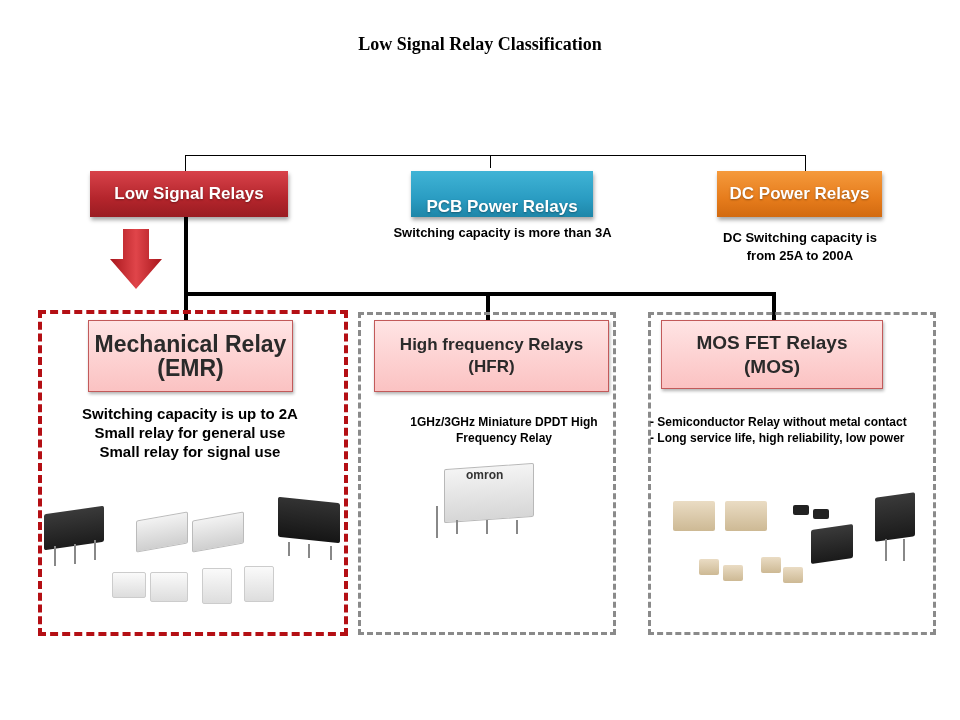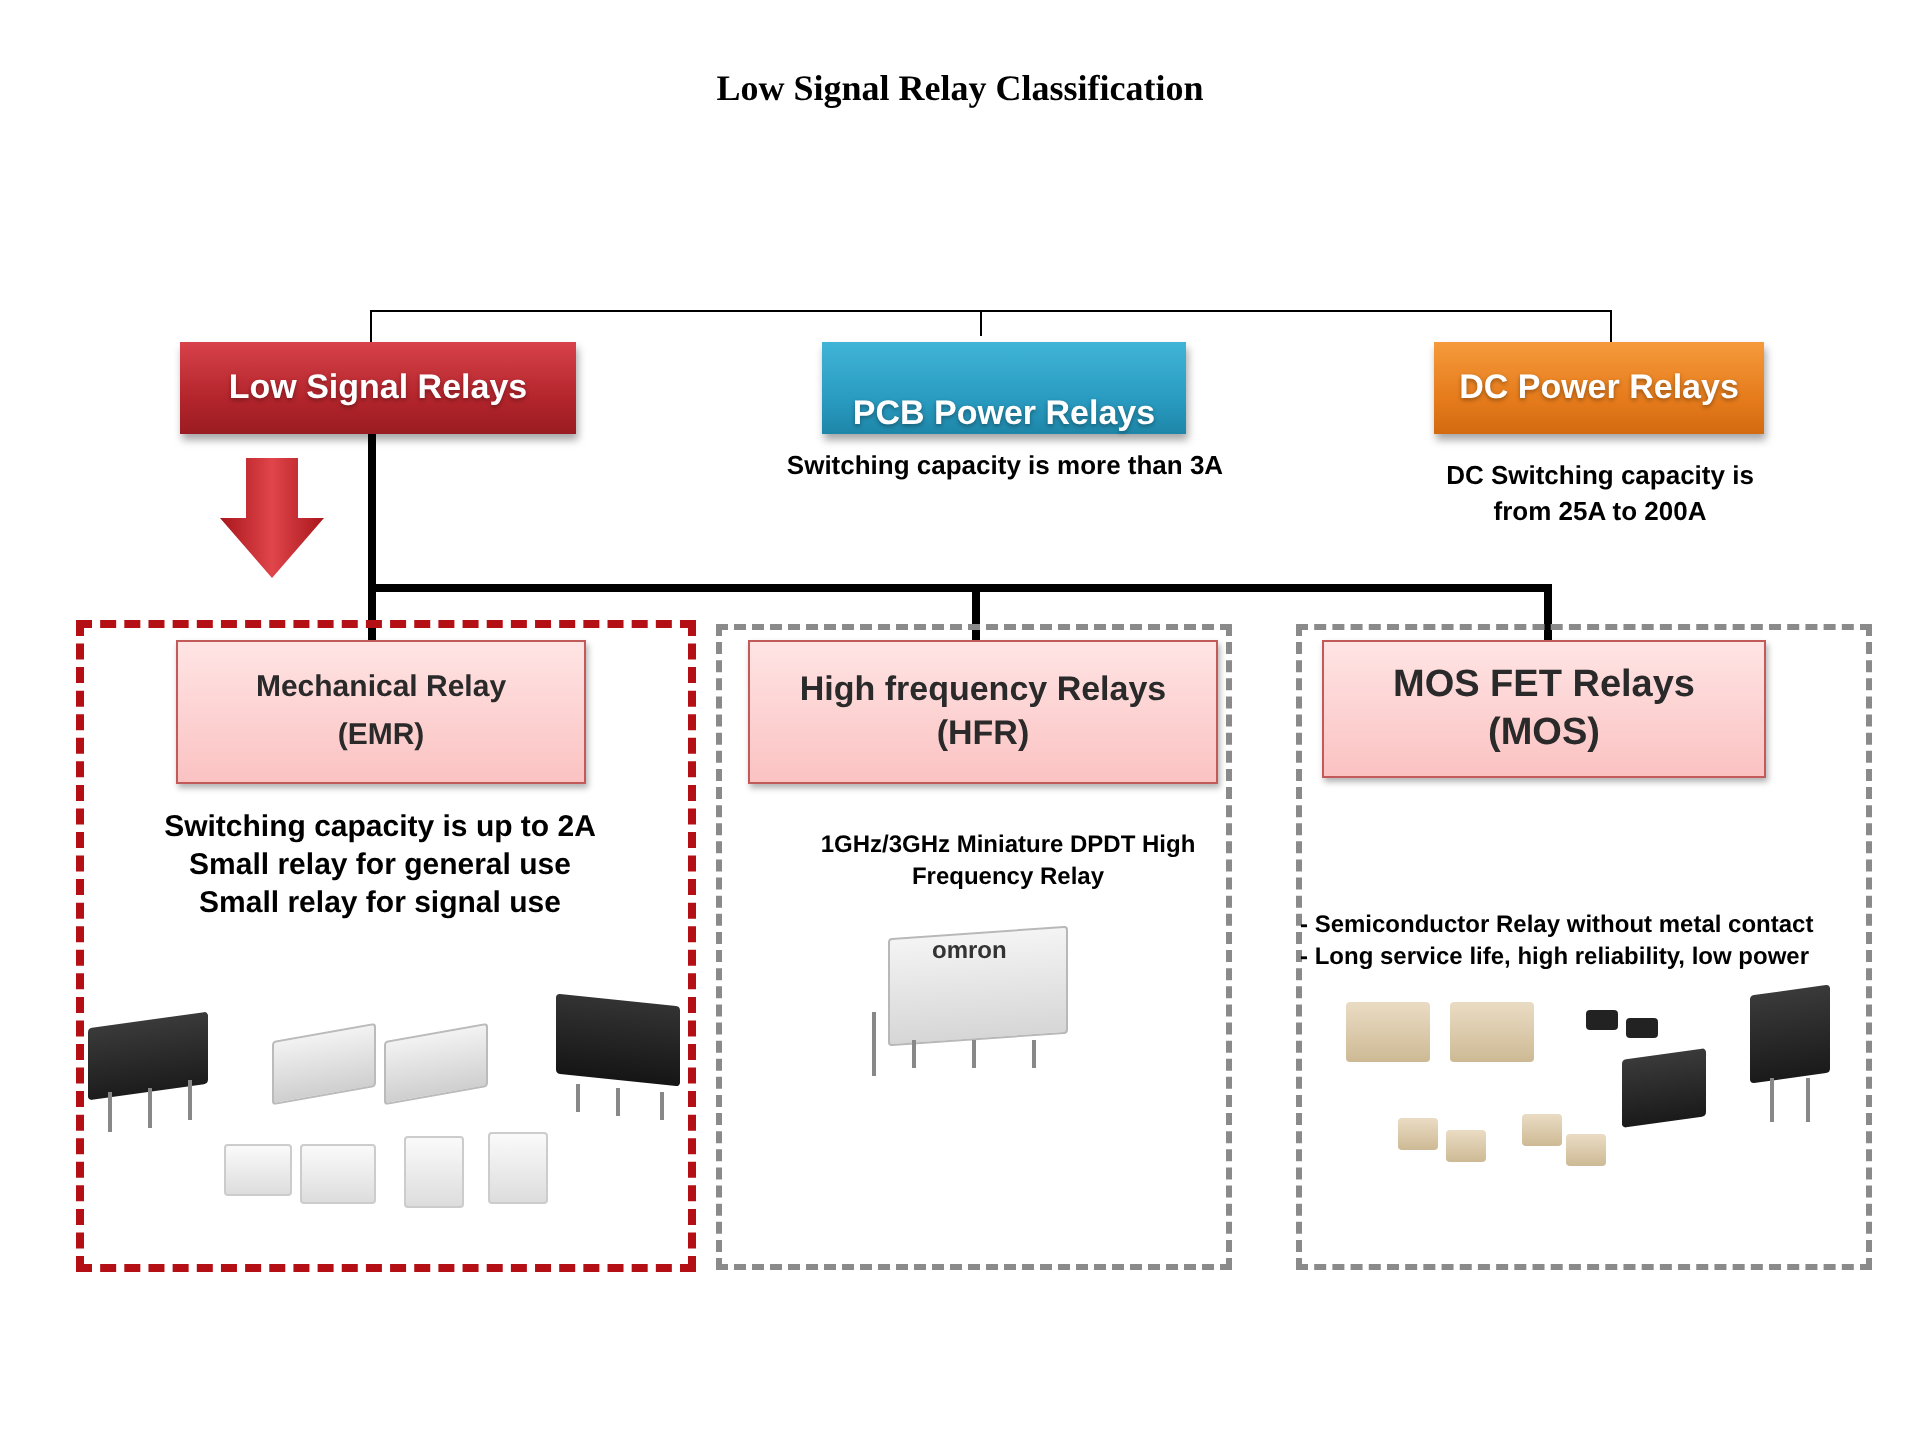--- a/index.html
+++ b/index.html
@@ -16,21 +16,21 @@
   #box-pcb { left:411px; top:171px; width:182px; background:linear-gradient(#40b4d6,#2a9cc2 60%,#1e86a8);align-items:flex-end; }
   #box-dc  { left:717px; top:171px; width:165px; background:linear-gradient(#f59a3c,#e67c1c 60%,#d26a10); }
   .desc { position:absolute; text-align:center; font-weight:bold; font-size:13px; line-height:18px; }
   .dashed { position:absolute; box-sizing:border-box; }
   #grp-emr { left:38px; top:310px; width:310px; height:326px; border:4px dashed #b40f14; }
   #grp-hfr { left:358px; top:312px; width:258px; height:323px; border:3px dashed #8a8a8a; }
   #grp-mos { left:648px; top:312px; width:288px; height:323px; border:3px dashed #8a8a8a; }
   .sub-box { position:absolute; display:flex; flex-direction:column; align-items:center; justify-content:center;
              background:linear-gradient(#ffe4e4,#fbc2c2); border:1px solid #c25a5a;
              box-shadow:1px 2px 3px rgba(0,0,0,0.3); color:#2a2a2a; font-weight:bold; text-align:center; }
-  #sub-emr { left:88px; top:320px; width:203px; height:70px; font-size:15px; line-height:24px; }
+  #sub-emr { left:88px; top:320px; width:203px; height:70px; font-size:23px; line-height:24px; }
   #sub-hfr { left:374px; top:320px; width:233px; height:70px; font-size:17px; line-height:22px; }
   #sub-mos { left:661px; top:320px; width:220px; height:67px; font-size:19px; line-height:24px; }
   .arrow { position:absolute; left:110px; top:229px; width:52px; height:60px; }
   .prod { position:absolute; }
   .ic { position:absolute; border-radius:2px; }
   .pin { position:absolute; width:2px; background:#888; }
 </style>
 </head>
 <body>
 
@@ -94,21 +94,21 @@
 
 <div class="desc" style="left:45px;top:404px;width:290px;font-size:15px;line-height:19px;">
   <div>Switching capacity is up to 2A</div>
   <div>Small relay for general use</div>
   <div>Small relay for signal use</div>
 </div>
 <div class="desc" style="left:388px;top:414px;width:232px;font-size:12px;line-height:16px;">
   <div>1GHz/3GHz  Miniature DPDT  High</div>
   <div>Frequency Relay</div>
 </div>
-<div class="desc" style="left:650px;top:414px;width:290px;font-size:12px;line-height:16px;text-align:left;margin-top:40px;">
+<div class="desc" style="left:650px;top:414px;width:290px;font-size:12px;line-height:16px;text-align:left;">
   <div>- Semiconductor Relay without metal contact</div>
   <div>-  Long service life, high reliability, low power</div>
 </div>
 
 <div class="prod" style="left:40px;top:490px;width:305px;height:130px;">
   <div class="ic" style="left:4px;top:20px;width:60px;height:36px;background:linear-gradient(#3a3a3a,#1c1c1c);transform:skewY(-8deg);"></div>
   <div class="pin" style="left:14px;top:56px;height:20px;"></div>
     <div class="pin" style="left:34px;top:54px;height:20px;"></div>
     <div class="pin" style="left:54px;top:50px;height:20px;"></div>
   <div class="ic" style="left:96px;top:26px;width:50px;height:30px;background:linear-gradient(#f2f2f2,#cfcfcf);border:1px solid #bbb;transform:skewY(-10deg);"></div>

